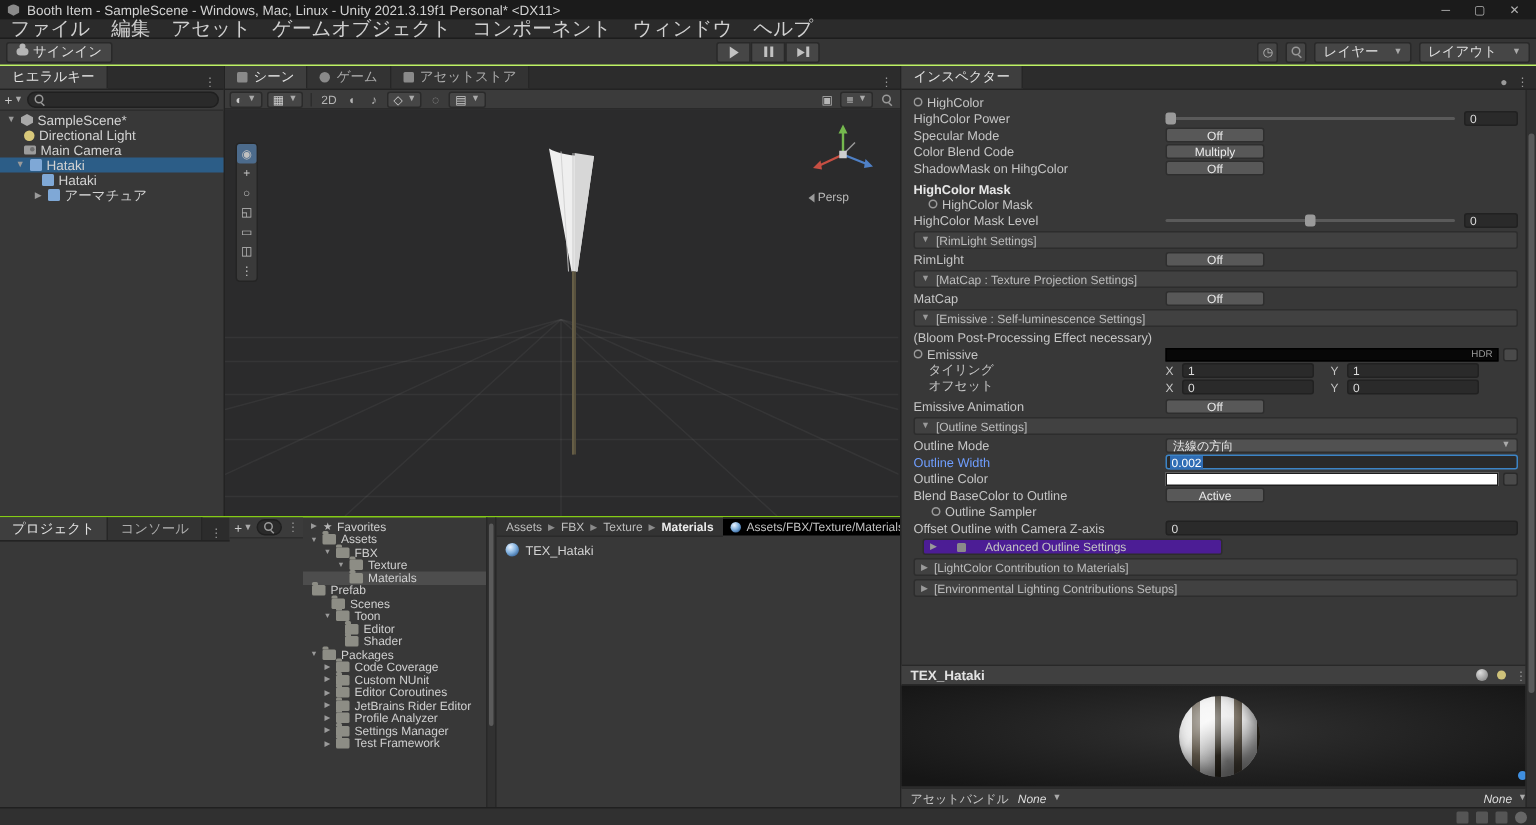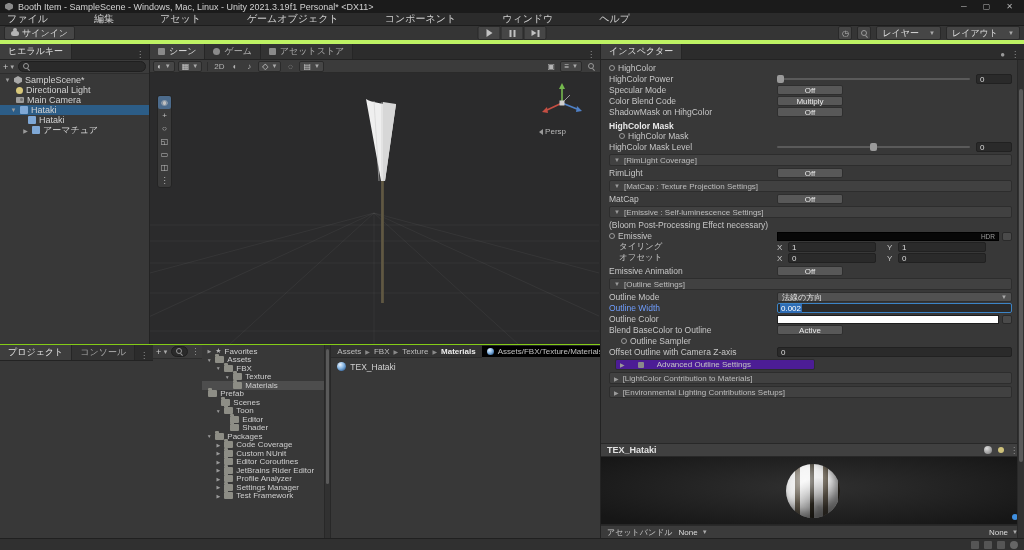--- a/index.html
+++ b/index.html
@@ -11,25 +11,25 @@
   }
   .window { width:1024px; height:550px; display:flex; flex-direction:column; }
 
   
   .titlebar { height:13px; background:#1b1b1b; display:flex; align-items:center; padding:0 5px; font-size:9px; color:#d2d2d2; flex:none;}
   .unity-logo { width:8px; height:8px; background:#8a8a8a; clip-path:polygon(50% 0,100% 28%,100% 72%,50% 100%,0 72%,0 28%); margin-right:5px; flex:none;}
   .win-controls { margin-left:auto; display:flex; gap:16px; color:#b5b5b5; font-size:8px; padding-right:6px;}
   .win-controls span { cursor:default; }
 
   
-  .menubar { height:13px; background:#2b2b2b; border-bottom:1px solid #1d1d1d; display:flex; align-items:center; font-size:10px; color:#d0d0d0; flex:none;gap:32px;}
+  .menubar { height:13px; background:#2b2b2b; border-bottom:1px solid #1d1d1d; display:flex; align-items:center; font-size:13px; color:#d0d0d0; flex:none;}
   .menubar .mi { padding:0 7px; height:100%; display:flex; align-items:center;}
 
   
-  .toolbar { height:18px; background:#353535; border-bottom:4px solid #bef264; display:flex; align-items:center; padding:0 4px; position:relative; flex:none;}
+  .toolbar { height:18px; background:#353535; border-bottom:1px solid #bef264; display:flex; align-items:center; padding:0 4px; position:relative; flex:none;}
   .tb-btn { height:14px; background:#464646; border:1px solid #292929; border-radius:2px; display:flex; align-items:center; gap:3px; padding:0 6px; font-size:9px; color:#ddd;}
   .cloud-ic { width:8px; height:5px; background:#b5b5b5; border-radius:3px; position:relative;}
   .cloud-ic::before{ content:""; position:absolute; top:-3px; left:2px; width:4px; height:4px; background:#b5b5b5; border-radius:50%;}
   .play-group { position:absolute; left:50%; transform:translateX(-50%); display:flex; }
   .play-btn { width:23px; height:14px; background:#464646; border:1px solid #292929; display:flex; align-items:center; justify-content:center; }
   .play-btn:first-child { border-radius:2px 0 0 2px; }
   .play-btn:last-child { border-radius:0 2px 2px 0; }
   .tri { width:0; height:0; border-left:6px solid #c2c2c2; border-top:4px solid transparent; border-bottom:4px solid transparent; }
   .pause-ic { display:flex; gap:2px; }
   .pause-ic i { width:2px; height:7px; background:#c2c2c2; }
@@ -121,21 +121,21 @@
   .bulb-ic { width:6px; height:6px; border-radius:50%; background:#cfc27a; }
   .preview { height:68px; background:radial-gradient(ellipse at 50% 45%, #303030 0%, #161616 90%); position:relative; border-bottom:1px solid #262626; flex:none;}
   .mat-sphere { position:absolute; left:50%; top:50%; transform:translate(-50%,-50%); width:54px; height:54px; border-radius:50%;
     background:
       radial-gradient(circle at 36% 30%, rgba(255,255,255,0.55), rgba(255,255,255,0) 48%),
       radial-gradient(circle at 60% 80%, rgba(0,0,0,0.5), rgba(0,0,0,0) 55%),
       repeating-linear-gradient(90deg, #e9e9e9 0 9px, #6b6254 9px 14px, #f2f2f2 14px 24px, #3e382c 24px 28px);
     box-shadow: inset -5px -6px 10px rgba(0,0,0,0.55);}
   .blue-dot { position:absolute; right:6px; bottom:4px; width:6px; height:6px; border-radius:50%; background:#3f8fe0;}
   .ab-bar { height:13px; background:#3b3b3b; border-top:1px solid #2a2a2a; display:flex; align-items:center; gap:6px; padding:0 6px; font-size:8px; color:#c6c6c6; flex:none;}
-  .ab-drop { display:flex; align-items:center; gap:4px; color:#dcdcdc;}
+  .ab-drop { display:flex; align-items:center; gap:4px; color:#dcdcdc;font-style:italic;}
   .ab-right { margin-left:auto; display:flex; align-items:center; gap:4px;}
   .vscroll { position:absolute; right:0; top:16px; bottom:0; width:7px; background:#313131; border-left:1px solid #282828;}
   .vthumb { position:absolute; left:1px; right:1px; top:6%; height:78%; background:#5a5a5a; border-radius:3px;}
 
   
   .project { flex:1; display:flex; flex-direction:row; background:#383838; border-top:1px solid #84cc16; min-height:0;}
   .proj-body { flex:1; display:flex; min-height:0; }
   .proj-tree { width:122px; flex:none; overflow:hidden; padding-top:2px; }
   .ptrow { height:8.5px; display:flex; align-items:center; gap:3px; font-size:8px; color:#cfcfcf; padding-left:4px; white-space:nowrap;}
   .ptrow .arr { width:6px; font-size:5px; color:#9a9a9a; text-align:center; flex:none;}
@@ -587,21 +587,21 @@
           <div class="ictrl">
             <div class="slider">
                 <div class="handle" style="left:48%;"></div>
               </div>
             <div class="valbox">0</div>
           </div>
         </div>
 
         <div class="section-bar">
           <span class="arr">▼</span>
-            <span>[RimLight Coverage]</span>
+            <span>[RimLight Settings]</span>
         </div>
         <div class="irow">
           <div class="ilabel">
               <span>RimLight</span>
             </div>
           <div class="ictrl">
               <div class="ibtn">Off</div>
             </div>
         </div>
 

